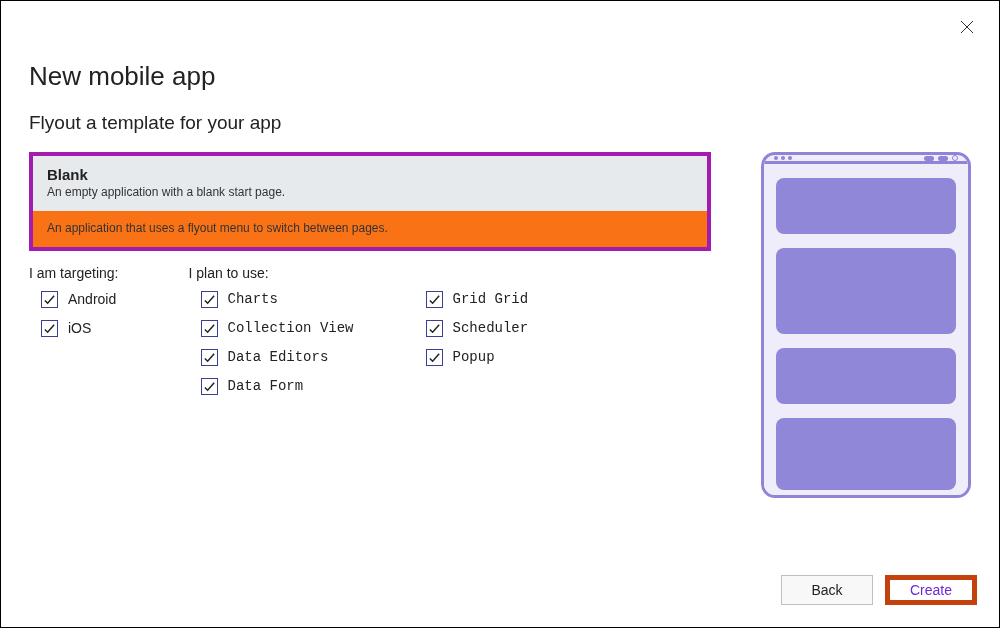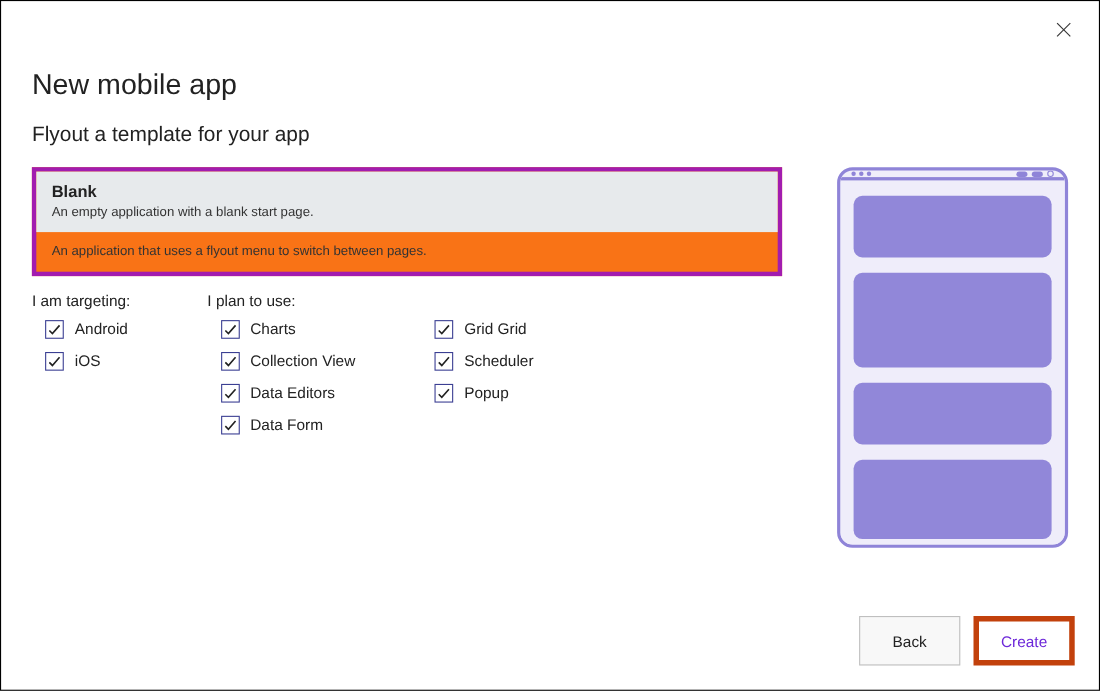--- a/index.html
+++ b/index.html
@@ -78,20 +78,21 @@
       flex-direction: column;
     }
     .options-label {
       font-size: 14px;
       color: #222;
       margin-bottom: 10px;
     }
     .cb-cols {
       display: flex;
       gap: 60px;
+      font-family: Liberation Mono, monospace;
     }
     .cb-col { display: flex; flex-direction: column; gap: 12px; }
     .cb-row {
       display: flex;
       align-items: flex-start;
       gap: 10px;
       padding-left: 12px;
     }
     .checkbox {
       width: 17px;
@@ -157,21 +158,21 @@
     .preview-card.tail { height: 72px; }
     .footer {
       position: absolute;
       bottom: 22px;
       right: 22px;
       display: flex;
       gap: 12px;
     }
     .btn {
       width: 92px;
-      height: 45px;
+      height: 30px;
       font-size: 14px;
       display: flex;
       align-items: center;
       justify-content: center;
       cursor: pointer;
       background: #fff;
     }
     .btn-back { border: 1px solid #bfbfbf; color: #222; background: #f8f8f8; }
     .btn-create { border: 5px solid #c2410c; color: #6d28d9; }
   </style>

